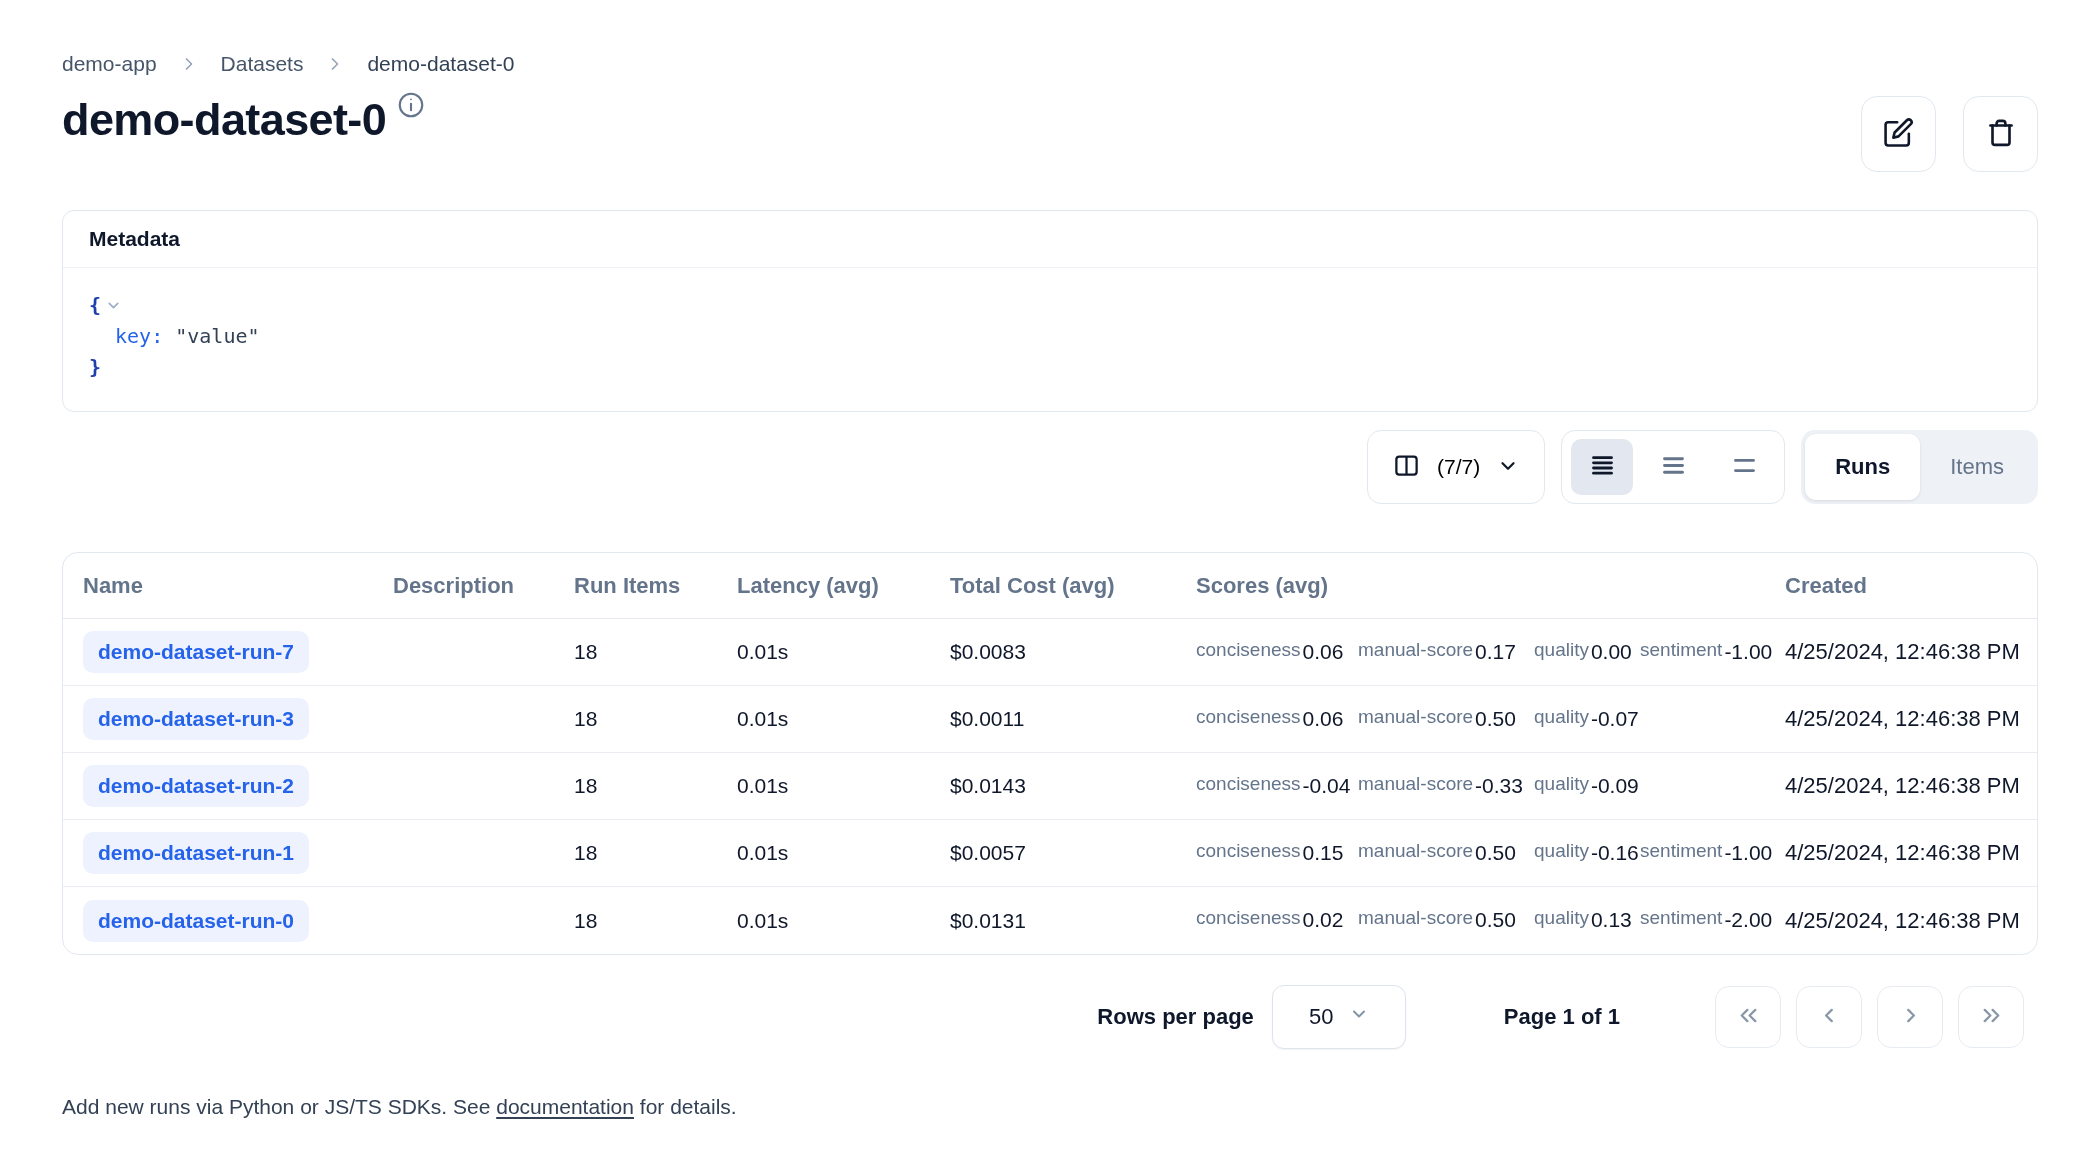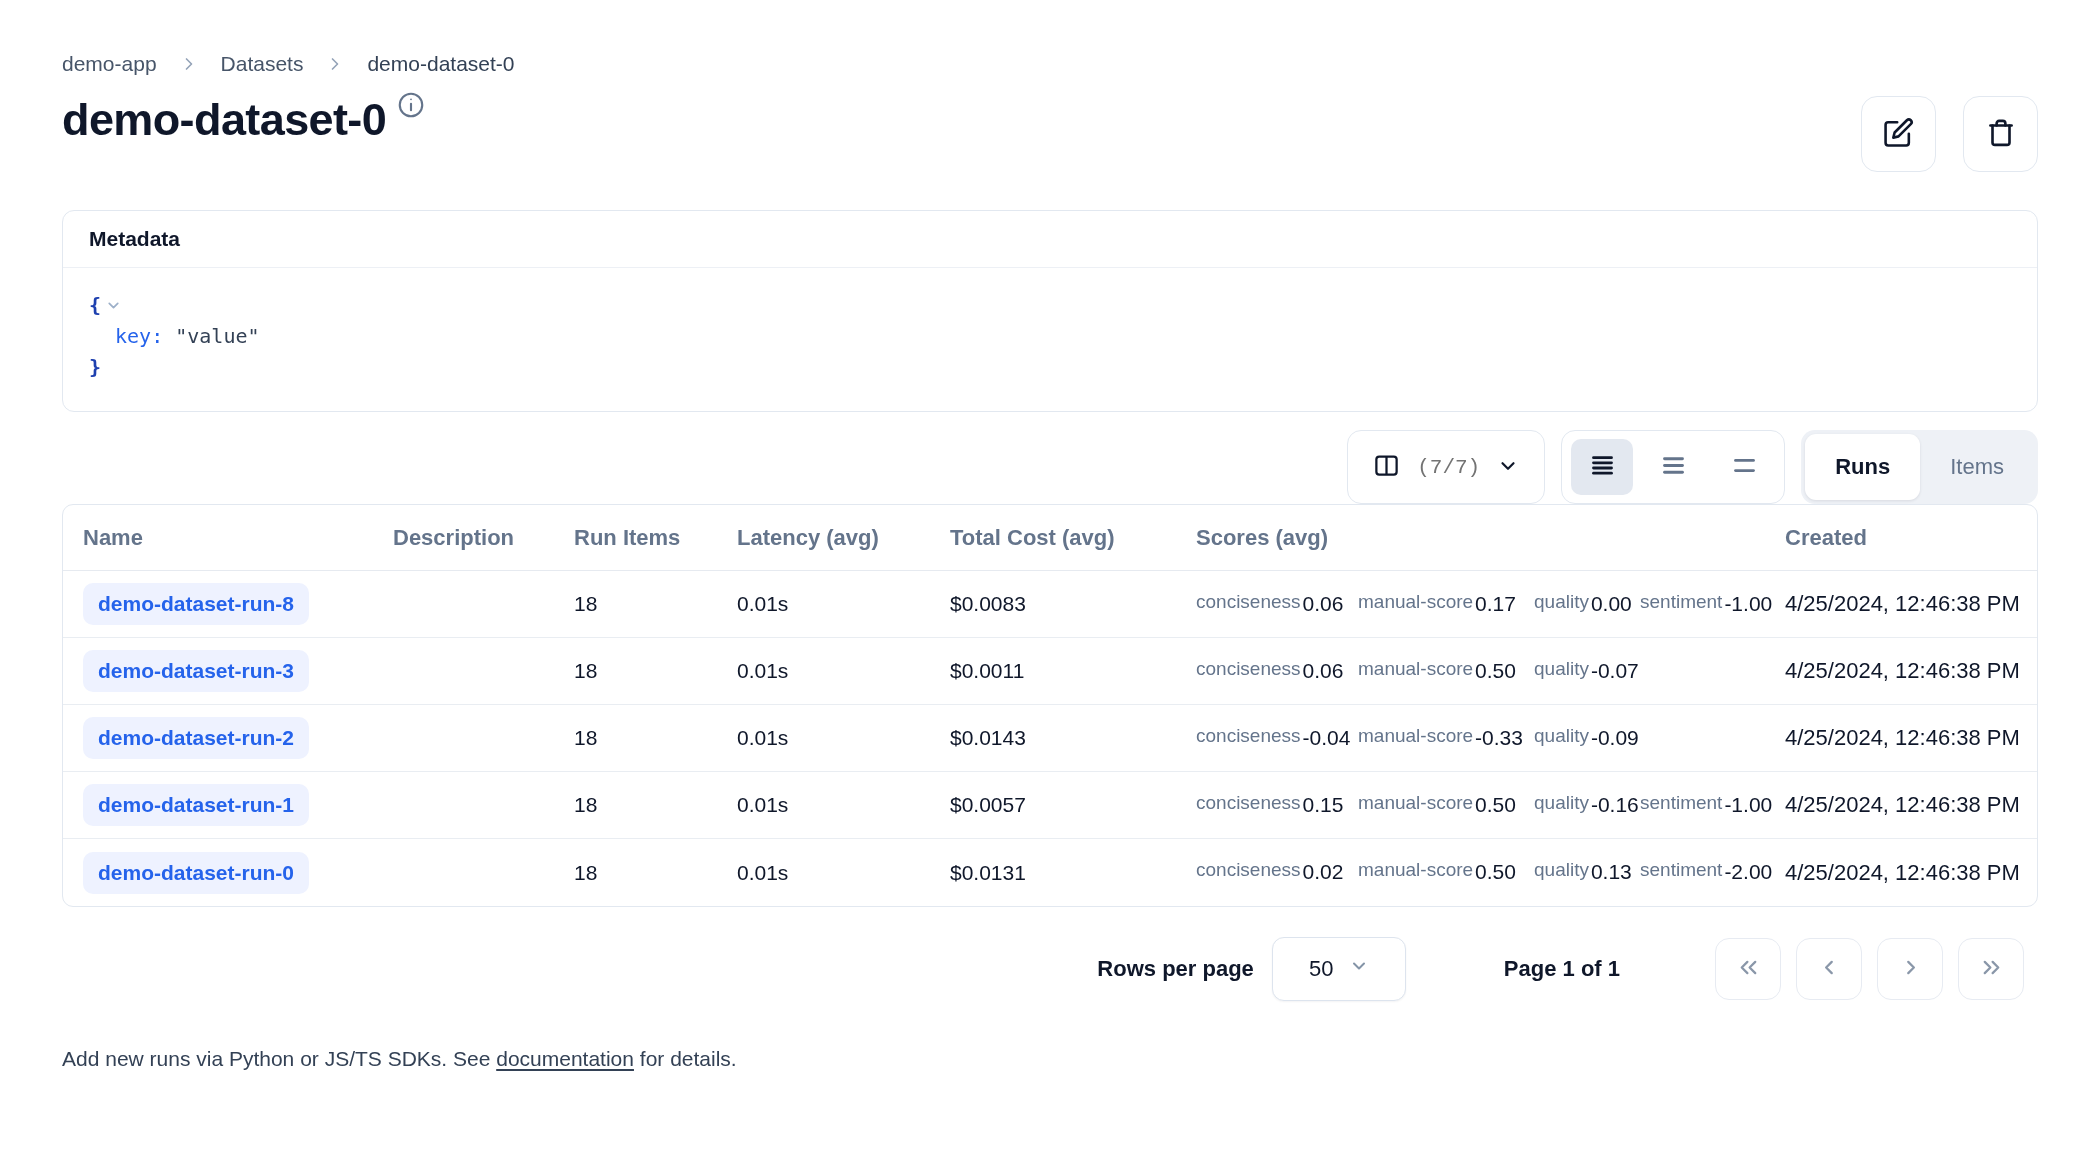--- a/index.html
+++ b/index.html
@@ -29,30 +29,30 @@
   .tok-brace { color:#1e40af; font-weight:600; }
   .tok-key { color:#2563eb; }
   .tok-colon { color:#2563eb; }
   .tok-str { color:#334155; }
   .code-indent { padding-left:26px; }
   .collapse-caret { margin-left:4px; display:inline-flex; cursor:pointer; }
 
   
   .toolbar { margin-top:18px; display:flex; justify-content:flex-end; align-items:center; gap:16px; }
   .col-btn { height:74px; padding:0 25px; background:#fff; border:1.5px solid #e2e8f0; border-radius:14px; display:flex; align-items:center; gap:17px; cursor:pointer; }
-  .col-btn .col-count { font-size:21px; color:#737373;font-family:Liberation Mono, monospace; }
+  .col-btn .col-count { font-size:21px; color:#000000; }
   .rh-group { height:74px; background:#fff; border:1.5px solid #e2e8f0; border-radius:14px; display:flex; align-items:center; padding:0 9px; gap:9px; }
   .rh-btn { width:62px; height:56px; border-radius:10px; display:flex; align-items:center; justify-content:center; cursor:pointer; background:transparent; border:none; }
   .rh-btn.active { background:#e3e8f0; }
   .tab-group { height:74px; background:#eef1f6; border-radius:14px; display:flex; align-items:center; padding:12px 4px; }
   .tab { height:66px; padding:0 30px; display:flex; align-items:center; font-size:22px; cursor:pointer; border-radius:11px; color:#64748b; font-weight:500; }
   .tab.active { background:#fff; color:#0f172a; font-weight:600; box-shadow:0 1px 3px rgba(15,23,42,.10); }
 
   
-  .table-card { border:1.5px solid #e2e8f0; border-radius:11px; overflow:hidden; background:#fff; }
+  .table-card { margin-top:48px; border:1.5px solid #e2e8f0; border-radius:16px; overflow:hidden; background:#fff; }
   .trow { display:grid; grid-template-columns:310px 181px 163px 213px 246px 589px minmax(0,1fr); align-items:center; padding-left:20px; }
   .thead { height:66px; border-bottom:1.5px solid #e6eaf0; }
   .th { font-size:22px; font-weight:600; color:#64748b; }
   .trow.data { height:67px; border-bottom:1.5px solid #e9edf2; cursor:pointer; }
   .trow.data:last-child { border-bottom:none; }
   .cell { font-size:21px; color:#0f172a; }
   .name-pill { display:inline-block; background:#eef2ff; border-radius:10px; padding:9px 15px; font-size:21px; font-weight:700; color:#2563eb; cursor:pointer; }
   .scores { display:flex; align-items:center; }
   .score { display:flex; flex-direction:row; gap:2px; }
   .score:nth-child(1){ width:162px; }
@@ -205,21 +205,21 @@
       <div class="th">Description</div>
       <div class="th">Run Items</div>
       <div class="th">Latency (avg)</div>
       <div class="th">Total Cost (avg)</div>
       <div class="th">Scores (avg)</div>
       <div class="th">Created</div>
     </div>
     <div id="table-body">
   <div class="trow data">
     <div class="cell">
-      <span class="name-pill">demo-dataset-run-8</span>
+      <span class="name-pill">demo-dataset-run-7</span>
     </div>
     <div class="cell"></div>
     <div class="cell">18</div>
     <div class="cell">0.01s</div>
     <div class="cell">$0.0083</div>
     <div class="scores">
             <div class="score">
               <span class="lbl">conciseness</span>
               <span class="val">0.06</span>
             </div>

